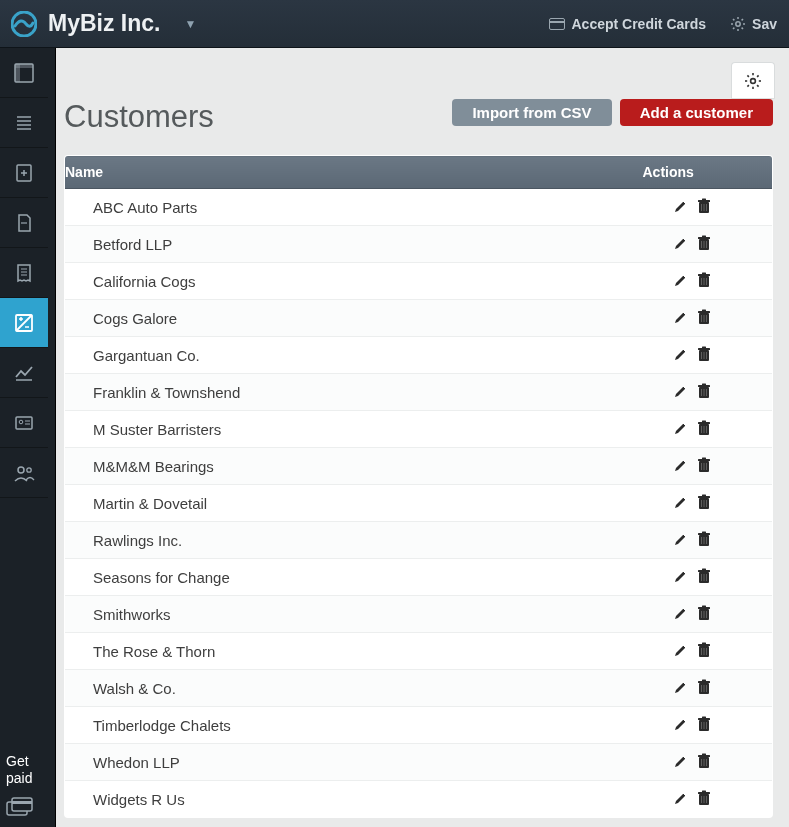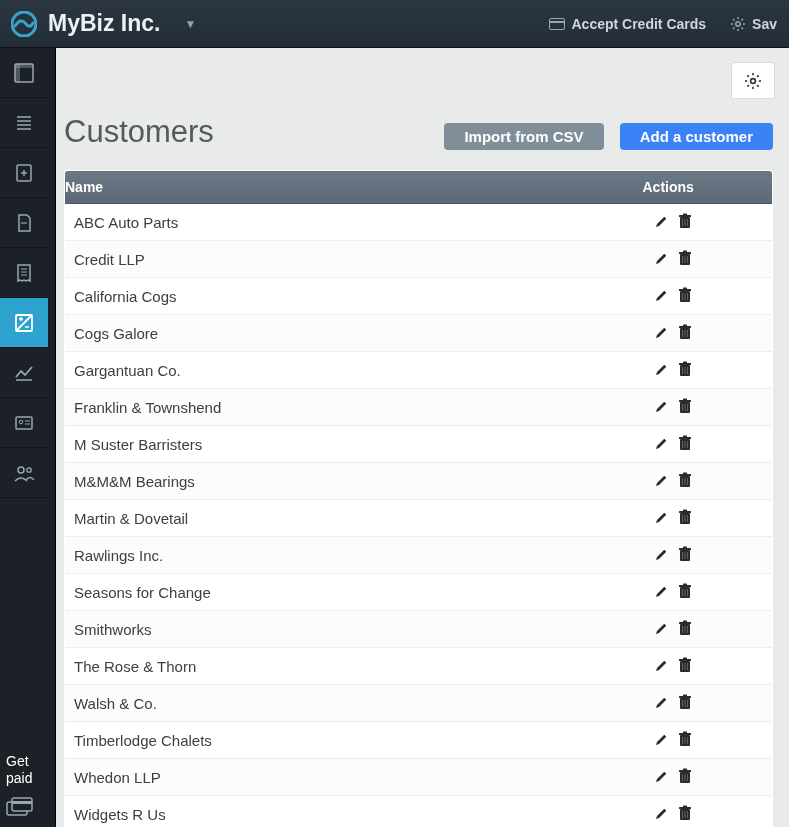--- a/index.html
+++ b/index.html
@@ -118,24 +118,24 @@
     display: flex;
     align-items: center;
     justify-content: center;
     color: #333;
     cursor: pointer;
     box-shadow: 0 1px 0 rgba(0,0,0,0.05);
   }
 
   .header-row {
     display: flex;
-    align-items: flex-end;
-    padding-top: 66px;
+    align-items: flex-start;
+    padding-top: 51px;
     padding-bottom: 20px;
-    gap: 16px;
+    gap: 8px;
   }
   .page-title {
     font-size: 31px;
     font-weight: 400;
     color: #555a5c;
   }
   .header-row .flex { flex: 1; }
   .btn {
     height: 27px;
     padding: 0 20px;
@@ -143,21 +143,21 @@
     font-size: 15px;
     font-weight: 600;
     color: #fff;
     border: none;
     cursor: pointer;
     display: inline-flex;
     align-items: center;
     justify-content: center;
   }
   .btn-gray { background: #808e99; }
-  .btn-teal { background: #3b82f6; }
+  .btn-teal { background: #b91c1c; }
 
   
   table.customers {
     width: 100%;
     border-collapse: collapse;
     background: #fff;
     border: 1px solid #d9dcdd;
     border-radius: 4px;
     overflow: hidden;
   }
@@ -165,21 +165,21 @@
     background: linear-gradient(#6b7885, #5b6875);
     color: #fff;
     font-weight: 700;
     font-size: 14px;
     text-align: left;
     padding: 8px 0;
     border-bottom: 1px solid #4b5661;
   }
   table.customers thead th.actions-col { width: 130px; }
   table.customers tbody td {
-    padding: 8px 9px;
+    padding: 8px 28px;
     border-bottom: 1px solid #eceeee;
     font-size: 15px;
     color: #3e3e3e;
   }
   table.customers tbody tr:nth-child(even) td { background: #fbfcfc; }
   td.actions { text-align: left; white-space: nowrap; }
   td.actions .row-action {
     display: inline-flex;
     width: 18px; height: 18px;
     align-items: center; justify-content: center;
@@ -363,21 +363,21 @@
                   <rect x="2" y="4" width="10" height="11" rx="1" fill="#2b2b2b"></rect>
                   <rect x="1" y="2" width="12" height="2" rx="0.5" fill="#2b2b2b"></rect>
                   <rect x="5" y="0.5" width="4" height="2" rx="0.5" fill="#2b2b2b"></rect>
                   <rect x="4" y="6" width="1" height="7" fill="#fff" opacity="0.25"></rect>
                   <rect x="6.5" y="6" width="1" height="7" fill="#fff" opacity="0.25"></rect>
                   <rect x="9" y="6" width="1" height="7" fill="#fff" opacity="0.25"></rect>
                 </svg>
 </span></td>
           </tr>
           <tr>
-            <td>Credit LLP</td>
+            <td>Betford LLP</td>
             <td class="actions"><span class="row-action">
   <svg width="14" height="14" viewBox="0 0 14 14">
                   <path d="M2 12 l1 -3 7 -7 2 2 -7 7 z" fill="#2b2b2b"></path>
                   <path d="M10 2 l2 2" stroke="#2b2b2b" stroke-width="1"></path>
                 </svg>
 </span><span class="row-action">
   <svg width="14" height="16" viewBox="0 0 14 16">
                   <rect x="2" y="4" width="10" height="11" rx="1" fill="#2b2b2b"></rect>
                   <rect x="1" y="2" width="12" height="2" rx="0.5" fill="#2b2b2b"></rect>
                   <rect x="5" y="0.5" width="4" height="2" rx="0.5" fill="#2b2b2b"></rect>

